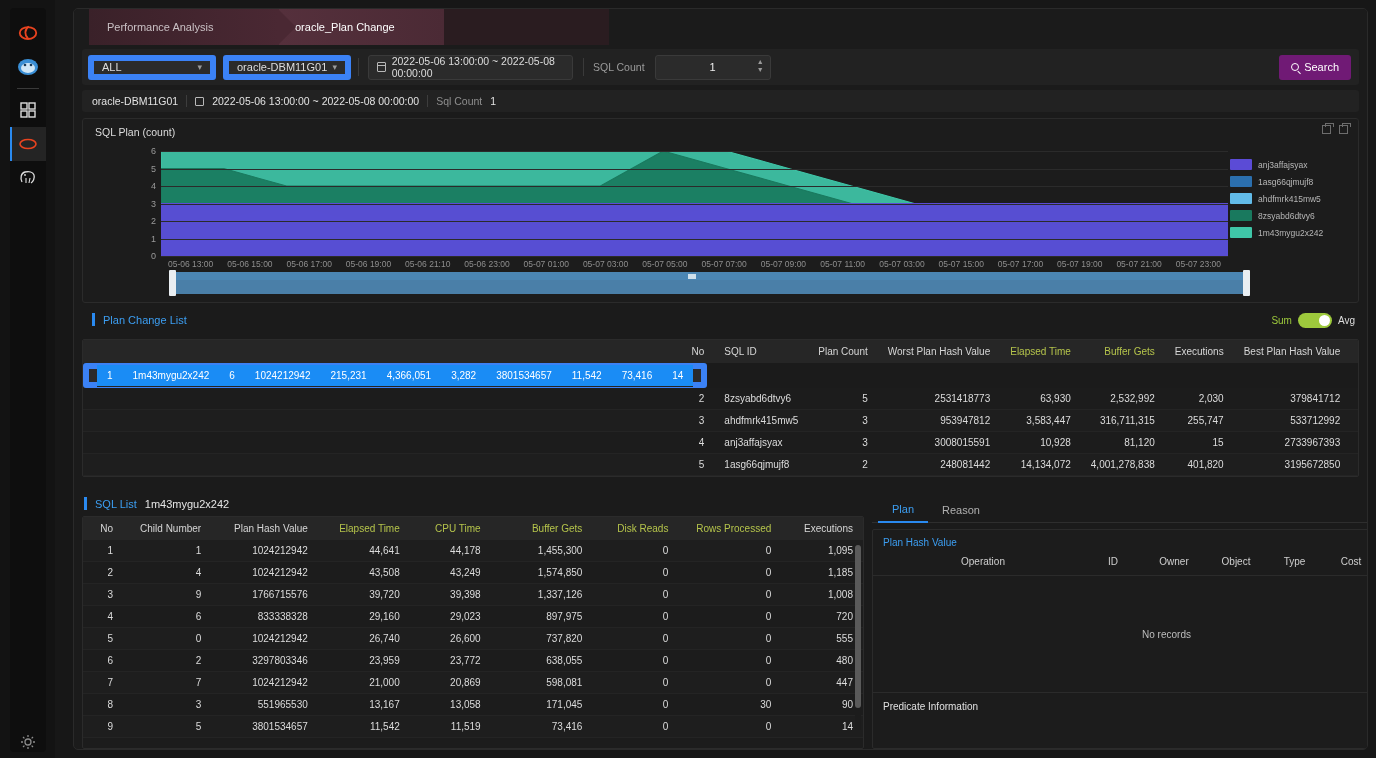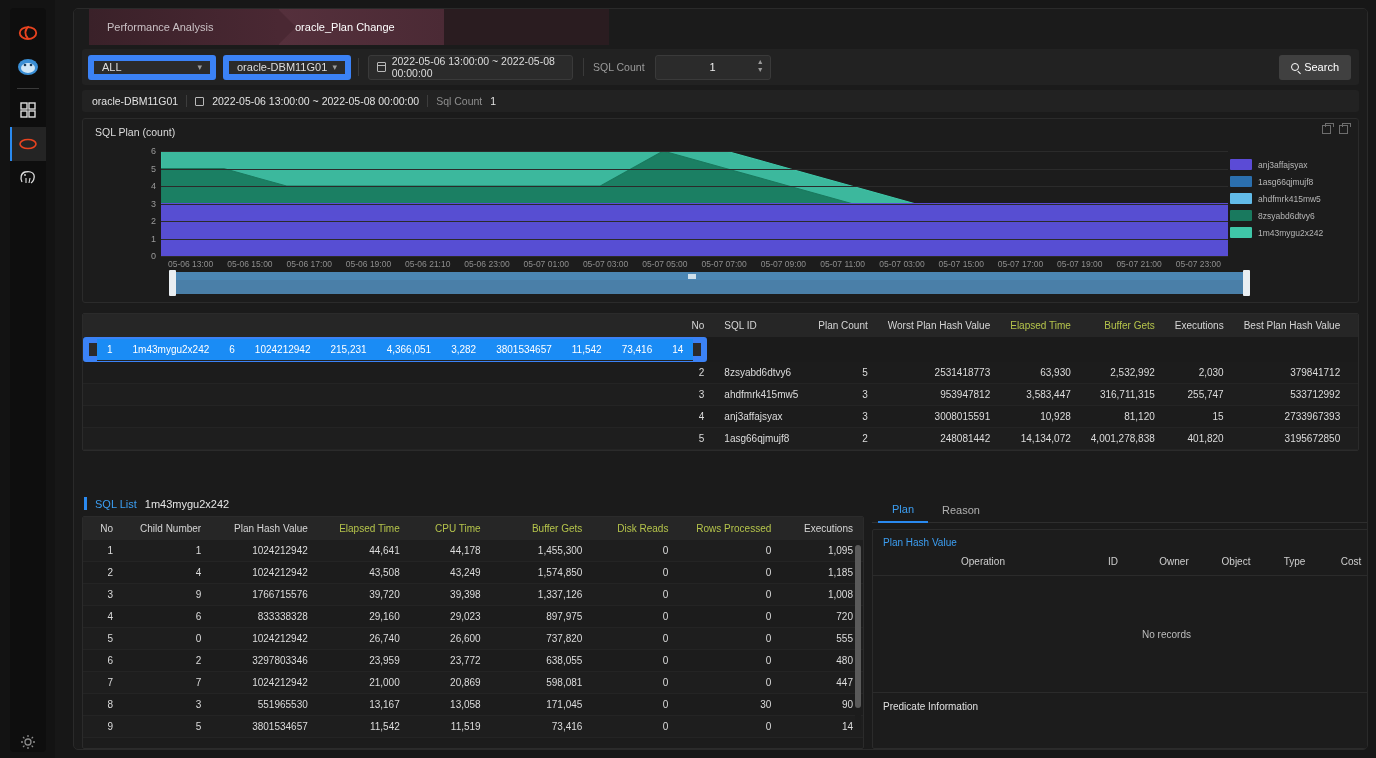--- a/index.html
+++ b/index.html
@@ -81,21 +81,21 @@
   .vsep { width:1px; height:18px; background:#3a3a3a; margin-right:9px;}
   #sqlcount-label { font-size: 10.5px; color: #9b9b9b; margin-right: 10px; }
   #sqlcount-box {
     width: 116px; height: 25px; background: #2b2b2b; border: 1px solid #3a3a3a; border-radius: 3px;
     display: flex; align-items: center; justify-content: center; position: relative;
     font-size: 11px; color: #eee;
   }
   #spinner { position: absolute; right: 6px; top: 2px; display: flex; flex-direction: column; gap:1px; color:#9a9a9a; font-size:7px; line-height:7px;}
   #search-btn {
     position: absolute; right: 8px; height: 25px; padding: 0 12px;
-    background: #404040; border-radius: 3px; color: #fff; font-size: 11px;
+    background: #701a75; border-radius: 3px; color: #fff; font-size: 11px;
     display: flex; align-items: center; gap: 5px;
   }
   .mag { width:8px; height:8px; border:1.4px solid #fff; border-radius:50%; position:relative; display:inline-block;}
   .mag::after { content:""; position:absolute; right:-3px; bottom:-3px; width:4px; height:1.4px; background:#fff; transform:rotate(45deg);}
 
   
   #infobar {
     height: 22px; margin: 5px 8px 0 8px; background: #222222; border-radius: 3px;
     display: flex; align-items: center; padding: 0 10px; font-size: 10.5px; color: #e2e2e2; gap: 8px;
   }
@@ -352,20 +352,33 @@
       </div>
     <div id="zoomslider">
       <div class="mini"></div>
       <div id="zoom-grip"></div>
       <div id="zoom-handle-l"></div>
       <div id="zoom-handle-r"></div>
     </div>
   </div>
 
   <div id="pcl-wrap">
+    <div id="pcl-head">
+      <div class="sechead">
+        <span class="bar"></span>
+        <span class="t">Plan Change List</span>
+      </div>
+      <div id="toggle-wrap">
+        <span class="g">Sum</span>
+        <span id="toggle">
+            <span class="knob"></span>
+          </span>
+        <span style="color:#ddd;">Avg</span>
+      </div>
+    </div>
     <div id="pcl-table-wrap">
       <table id="pcl-table">
         <thead>
             <tr>
               <th style="width: 44px;">No</th>
               <th class="l" style="width: 125px;">SQL ID</th>
               <th style="width: 100px;">Plan Count</th>
               <th style="width: 140px;">Worst Plan Hash Value</th>
               <th class=" green" style="width: 105px;">Elapsed Time</th>
               <th class=" green" style="width: 118px;">Buffer Gets</th>

